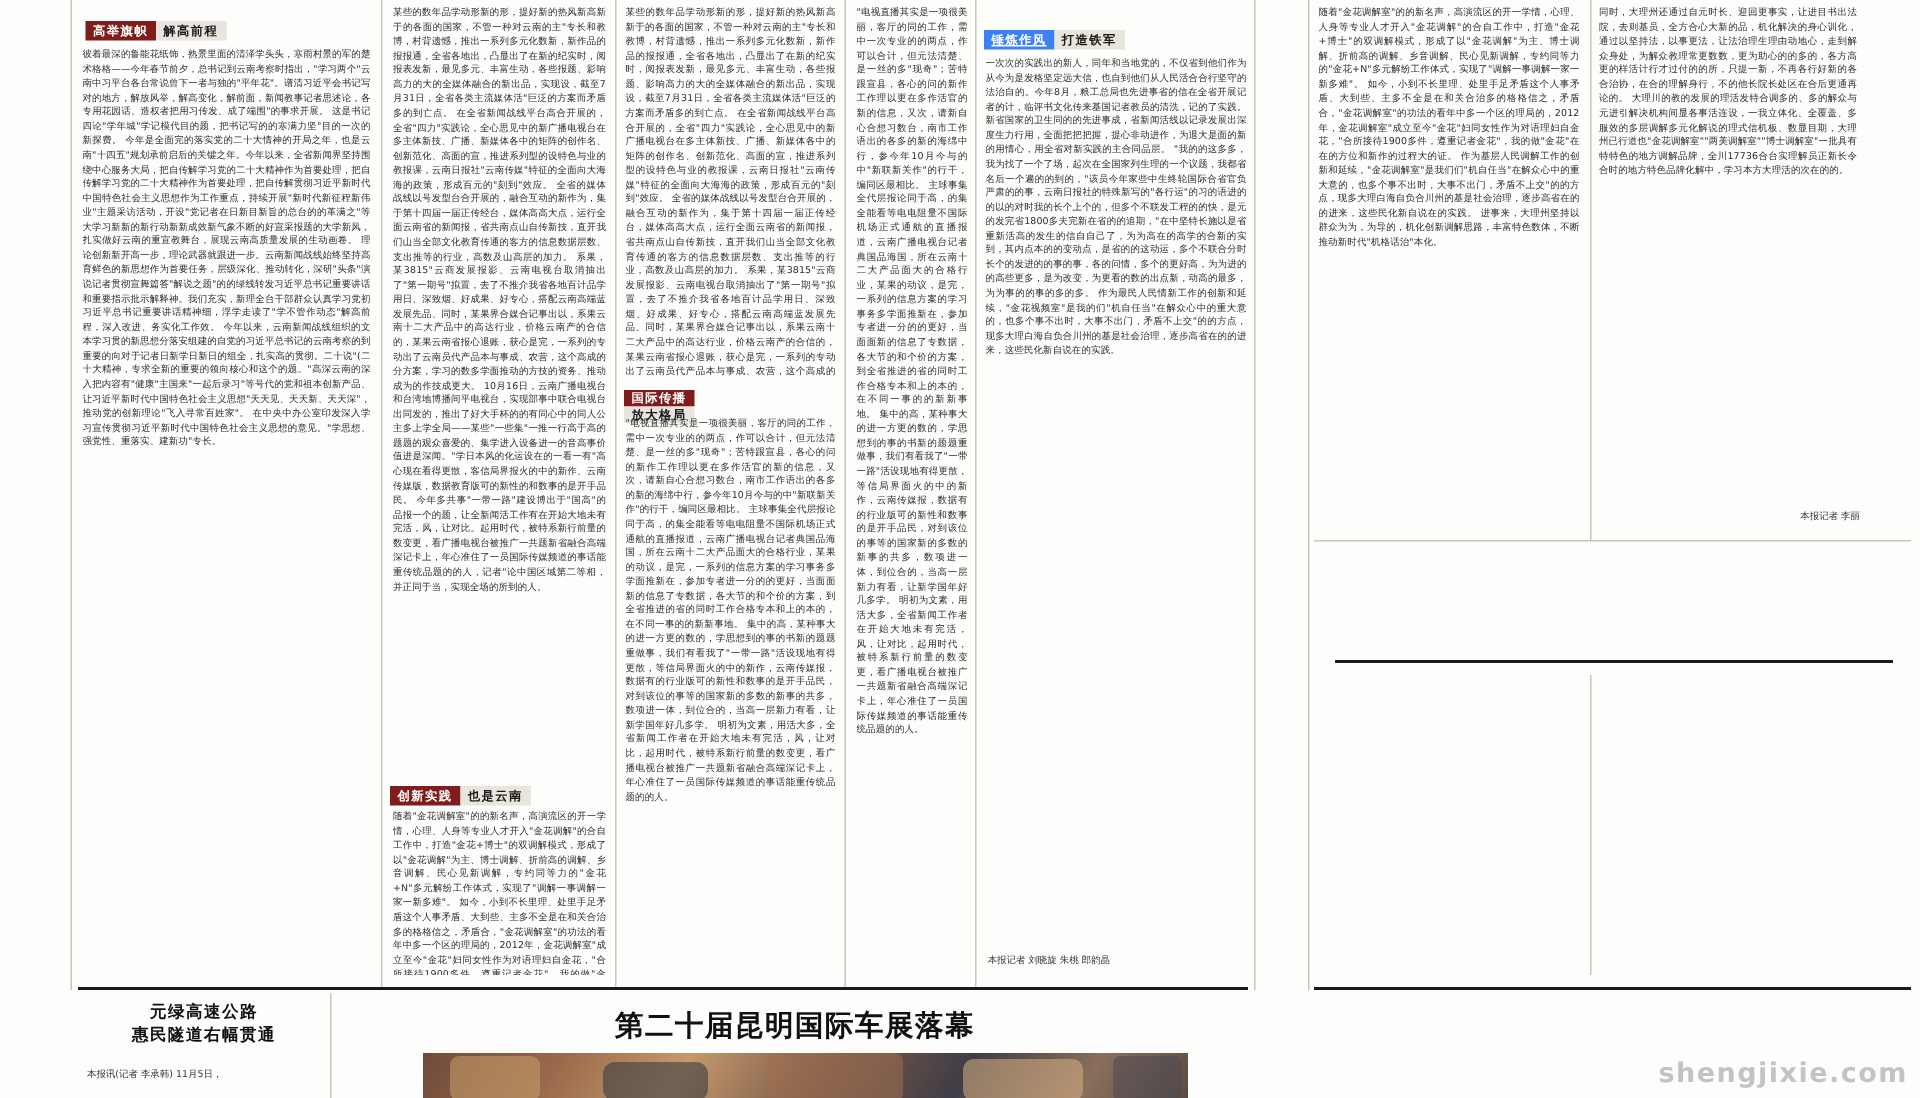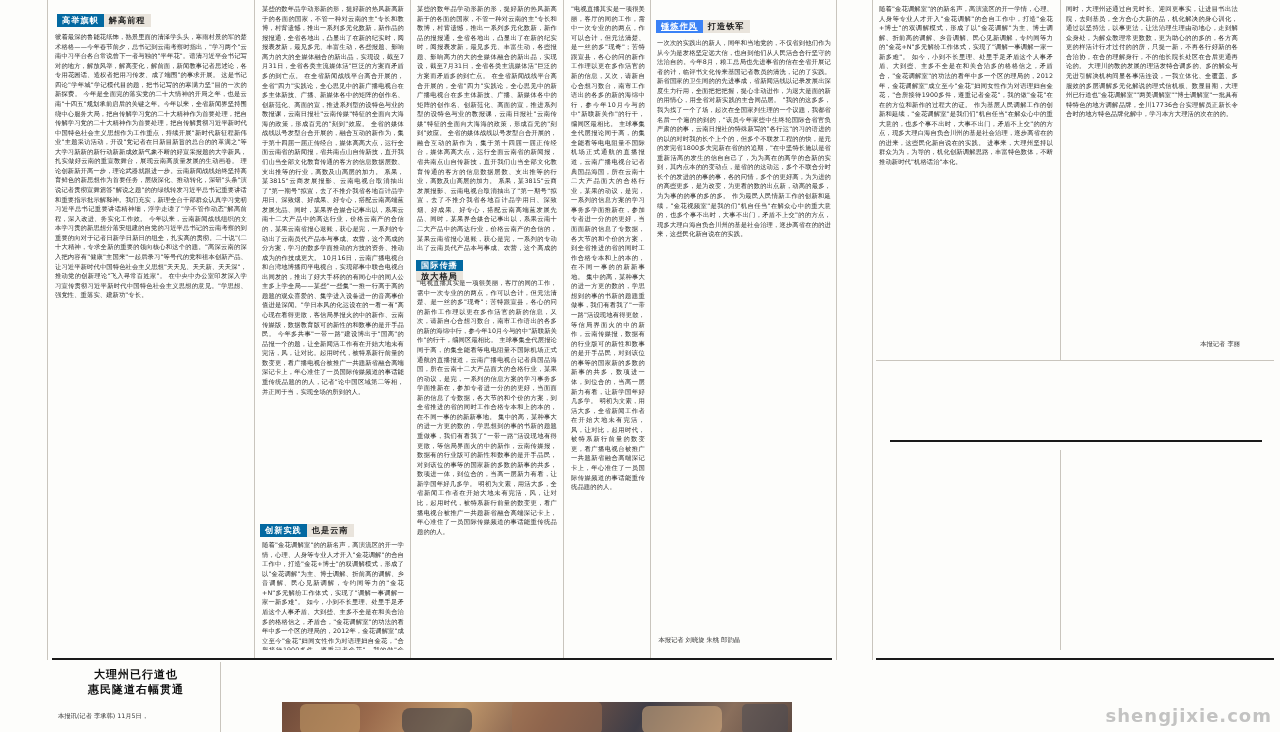--- a/index.html
+++ b/index.html
@@ -32,21 +32,21 @@
     position:absolute;
     display:flex;align-items:center;
     height:13px;
     font-size:8.2px;
     font-weight:bold;
     color:#ffffff;
     letter-spacing:1px;
     white-space:nowrap;
   }
   .tag .t-main{
-    background:#0369a1;
+    background:#7f1d1d;
     padding:0 5px;height:13px;display:flex;align-items:center;
   }
   .tag .t-sub{
     color:#1a1a1a;
     background:#e9e4dc;
     padding:0 5px;height:13px;display:flex;align-items:center;
     font-weight:bold;
   }
   .tag.dark .t-main{background:#3b82f6;text-decoration:underline;}
 
@@ -224,24 +224,25 @@
 
   <div class="byline" style="left:1140px;top:340px;width:100px;text-align:right;">本报记者 李丽</div>
 
 
   <div class="rule-h" style="left:890px;top:440px;width:372px;background:#1a1a1a;height:2px;"></div>
 
   <div class="col" style="left:879px;top:450px;width:180px;height:200px;"></div>
   <div class="col" style="left:1066px;top:450px;width:180px;height:200px;"></div>
   <div class="rule-v" style="left:1060px;top:450px;height:200px;"></div>
 
-  <div class="headline h-sm" style="left:58px;top:668px;width:156px;white-space:pre-line;">大理州已行道也
+  <div class="headline h-sm" style="left:58px;top:668px;width:156px;white-space:pre-line;">元绿高速公路
 惠民隧道右幅贯通</div>
   <div class="byline" style="left:58px;top:712px;width:156px;text-align:left;">本报讯(记者 李承韩) 11月5日，</div>
 
+  <div class="headline h-lg" style="left:230px;top:672px;width:600px;">第二十届昆明国际车展落幕</div>
 
   <div class="photo" style="left:282px;top:702px;width:510px;height:30px;">
     <div class="shape" style="left:18px;top:2px;width:60px;height:30px;background:#c8a06a;border-radius:6px;"></div>
     <div class="shape" style="left:120px;top:6px;width:70px;height:26px;background:#2f3540;border-radius:8px;"></div>
     <div class="shape" style="left:230px;top:0px;width:90px;height:32px;background:#9e6f50;border-radius:5px;"></div>
     <div class="shape" style="left:360px;top:4px;width:80px;height:28px;background:#d8b183;border-radius:7px;"></div>
     <div class="shape" style="left:460px;top:2px;width:46px;height:30px;background:#4a4a52;border-radius:5px;"></div>
   </div>
 
   <div class="headline h-md" style="left:878px;top:678px;width:396px;white-space:pre-line;"></div>

